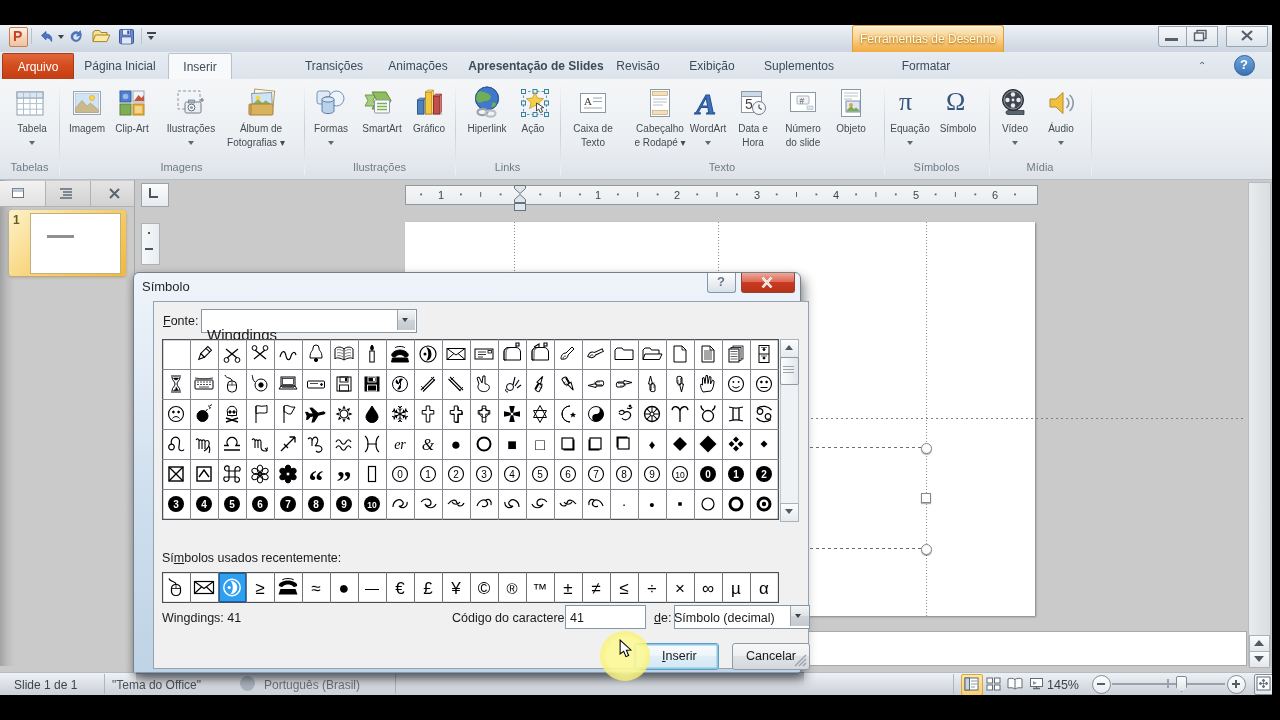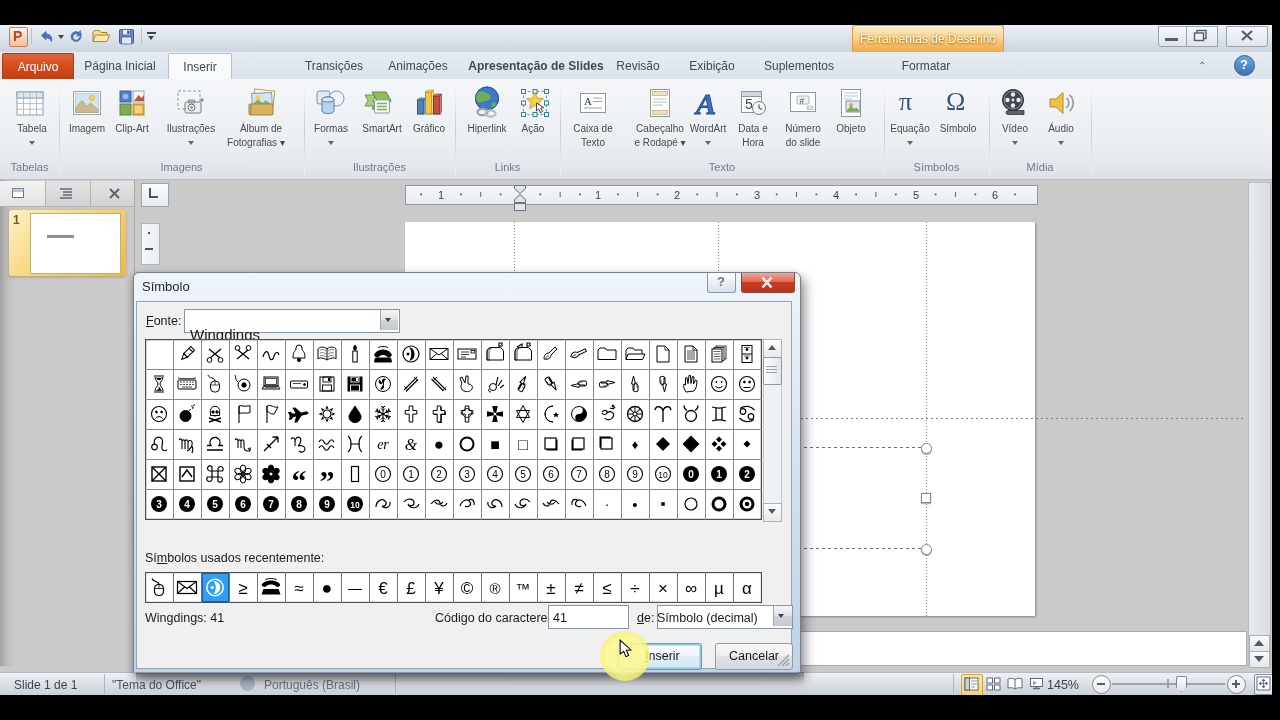--- a/index.html
+++ b/index.html
@@ -27,21 +27,21 @@
 #statusbar{position:absolute;left:0;top:647px;width:1272px;height:23px;
  background:linear-gradient(#eef1f4,#dfe3e8 40%,#c9cfd6);border-top:1px solid #b6bcc3;
  font-size:12px;color:#3c434b;}
 
 #dialog{position:absolute;left:133px;top:272px;width:666px;height:400px;
  border-radius:6px 6px 3px 3px;
  background:linear-gradient(#eef4fa,#dfeaf5 30%,#cfdfee 55%,#bfd3e6);
  border:1px solid #76808c;
  box-shadow:4px 6px 12px rgba(0,0,0,0.42), -2px 2px 6px rgba(0,0,0,0.18);}
 #dlgtitle{position:absolute;left:8px;top:6px;font-size:13px;color:#1e2328;}
-#dlgbody{position:absolute;left:2px;top:28px;width:654px;height:366px;background:#f0f0f0;border:1px solid #95a2b2;}
+#dlgbody{position:absolute;left:19px;top:28px;width:654px;height:366px;background:#f0f0f0;border:1px solid #95a2b2;}
 </style></head>
 <body>
 
 <div class="abs" style="left:0;top:0;width:1280px;height:25px;background:#000;z-index:50"></div>
 <div class="abs" style="left:0;top:695px;width:1280px;height:25px;background:#000;z-index:50"></div>
 <div class="abs" style="left:1272px;top:0;width:8px;height:720px;background:#000;z-index:50"></div>
 
 <div id="win">
  <div id="titlebar">
 

